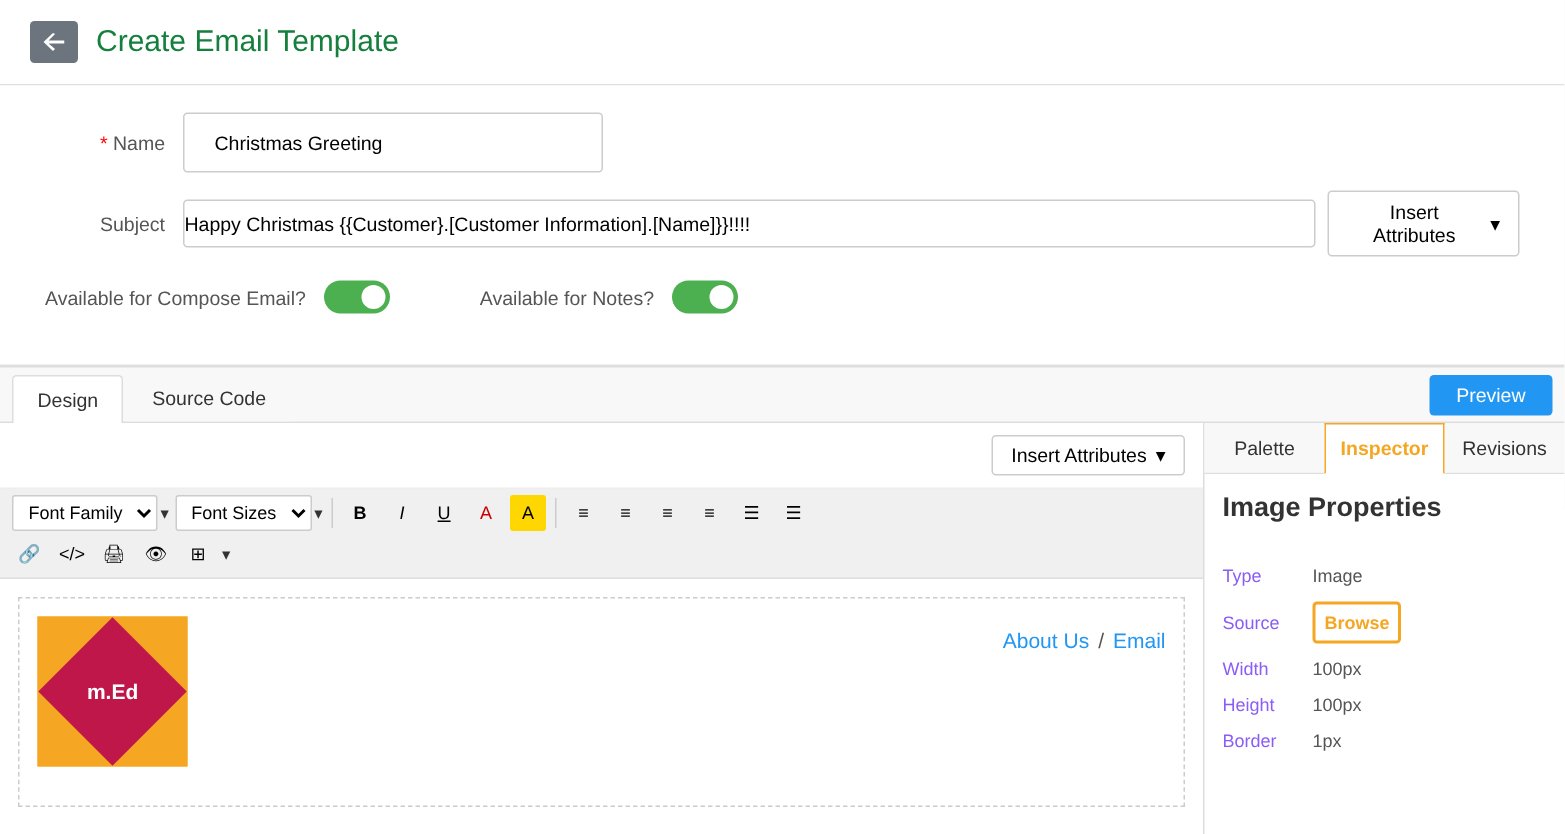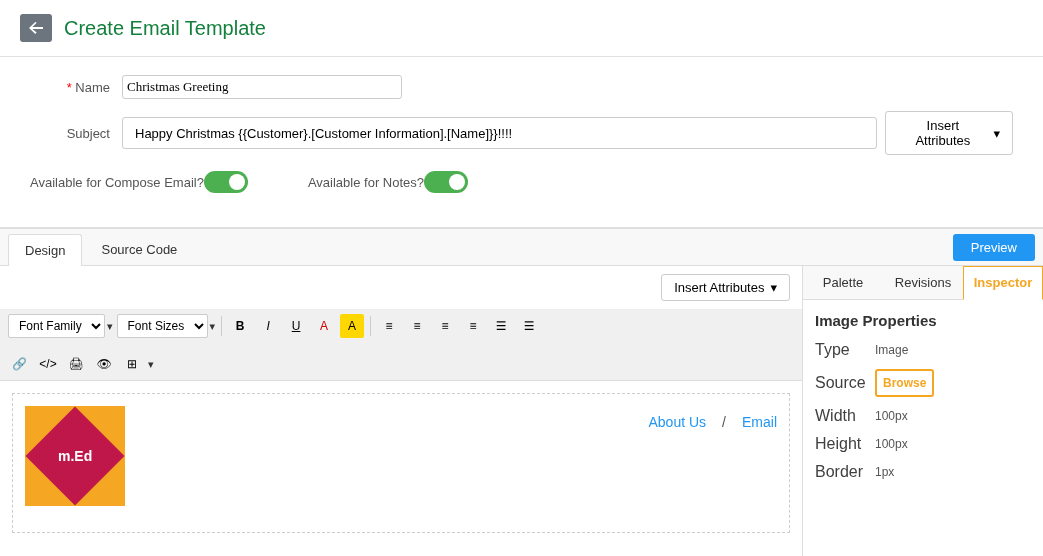--- a/index.html
+++ b/index.html
@@ -17,34 +17,34 @@
       cursor: pointer; display: flex; align-items: center; justify-content: center; margin-right: 12px;
     }
     .back-btn svg { fill: #fff; }
     .page-title { font-size: 20px; font-weight: normal; color: #15803d; }
 
     
     .form-area { padding: 18px 30px; background: #fff; border-bottom: 1px solid #e0e0e0; }
     .form-row { display: flex; align-items: center; margin-bottom: 12px; }
     .form-label { min-width: 80px; text-align: right; margin-right: 12px; color: #555; }
     .form-input {
-      width: 280px; height: 24px; padding: 4px 4px;
-      border: 1px solid #ccc; border-radius: 3px; font-size: 13px; font-family: Liberation Serif, serif;
+      width: 280px; height: 40px; padding: 4px 20px;
+      border: 1px solid #ccc; border-radius: 3px; font-size: 13px;
     }
     .form-input-long {
-      width: 763px; height: 32px; padding: 4px 12px;
+      width: 763px; height: 32px; padding: 4px 0;
       border: 1px solid #ccc; border-radius: 3px; font-size: 13px;
     }
     .insert-attr-btn {
       margin-left: 8px; padding: 6px 12px; background: #fff;
       border: 1px solid #ccc; border-radius: 3px; cursor: pointer; font-size: 13px;
       display: flex; align-items: center; gap: 6px;
     }
     .toggle-row { display: flex; align-items: center; gap: 60px; padding: 4px 0; }
-    .toggle-item { display: flex; align-items: center; }
+    .toggle-item { display: flex; align-items: center; gap: 12px; }
     .toggle-label { color: #555; font-size: 13px; }
     .toggle {
       width: 44px; height: 22px; background: #4caf50; border-radius: 11px;
       position: relative; cursor: pointer;
     }
     .toggle::after {
       content: ''; position: absolute; right: 3px; top: 3px;
       width: 16px; height: 16px; background: #fff; border-radius: 50%;
     }
 
@@ -75,21 +75,21 @@
       display: flex; justify-content: flex-end; padding: 8px 12px;
       border-bottom: 1px solid #eee;
     }
     .insert-attr-btn2 {
       padding: 5px 12px; background: #fff; border: 1px solid #ccc;
       border-radius: 3px; cursor: pointer; font-size: 13px;
       display: flex; align-items: center; gap: 6px;
     }
     .editor-toolbar {
       background: #f0f0f0; border-bottom: 1px solid #ddd;
-      padding: 4px 8px; display: flex; flex-direction: column; gap: 14px;
+      padding: 4px 8px; display: flex; flex-direction: column; gap: 3px;
     }
     .toolbar-row { display: flex; align-items: center; gap: 4px; flex-wrap: wrap; }
     .tb-btn {
       width: 24px; height: 24px; display: flex; align-items: center; justify-content: center;
       border: 1px solid transparent; border-radius: 2px; cursor: pointer; font-size: 12px;
       background: transparent;
     }
     .tb-select {
       height: 24px; padding: 2px 6px; border: 1px solid #ccc;
       border-radius: 2px; font-size: 12px; background: #fff; cursor: pointer;
@@ -108,40 +108,40 @@
       border: 2px solid #f5a623; flex-shrink: 0; position: relative;
       display: flex; align-items: center; justify-content: center;
     }
     .logo-inner {
       width: 70px; height: 70px; background: #c0174a;
       transform: rotate(45deg); display: flex; align-items: center; justify-content: center;
     }
     .logo-text {
       transform: rotate(-45deg); color: #fff; font-size: 14px; font-weight: bold;
     }
-    .email-nav { margin-left: auto; display: flex; align-items: center; padding-top: 8px; gap: 16px; }
+    .email-nav { margin-left: auto; display: flex; align-items: center; padding-top: 8px; gap: 6px; }
     .nav-link { color: #2196f3; cursor: pointer; font-size: 14px; }
     .nav-sep { color: #555; font-size: 14px; }
 
     
     .inspector-panel { width: 240px; flex-shrink: 0; }
     .inspector-tabs { display: flex; border-bottom: 1px solid #ddd; }
     .insp-tab {
       flex: 1; text-align: center; padding: 8px 4px; cursor: pointer;
       font-size: 13px; border: 1px solid transparent; background: #f8f8f8;
     }
     .insp-tab.active {
       background: #fff; border-color: #f5a623; border-bottom-color: #fff;
       color: #f5a623; font-weight: bold;
       margin-bottom: -1px; z-index: 1; position: relative;
     }
     .inspector-content { padding: 12px; }
-    .inspector-title { font-size: 15px; font-weight: bold; margin-bottom: 12px; color: #333; }
+    .inspector-title { font-size: 18px; font-weight: bold; margin-bottom: 28px; color: #333; }
     .prop-row { display: flex; align-items: center; margin-bottom: 10px; }
-    .prop-label { width: 60px; color: #404040; font-size: 16px; }
+    .prop-label { width: 60px; color: #8b5cf6; font-size: 12px; }
     .prop-value { color: #555; font-size: 12px; }
     .browse-btn {
       padding: 5px 6px; background: #fff; border: 2px solid #f5a623;
       border-radius: 3px; cursor: pointer; font-size: 12px; color: #f5a623; font-weight: bold;
     }
     .url-value { color: #555; font-size: 11px; }
   </style>
 </head>
 <body>
 
@@ -252,25 +252,25 @@
           </div>
         </div>
       </div>
     </div>
 
     <div class="inspector-panel">
       <div class="inspector-tabs">
         <div class="insp-tab">
           <span>Palette</span>
         </div>
+        <div class="insp-tab active">
+          <span>Inspector</span>
+        </div>
         <div class="insp-tab">
           <span>Revisions</span>
-        </div>
-        <div class="insp-tab active">
-          <span>Inspector</span>
         </div>
       </div>
       <div class="inspector-content">
         <div class="inspector-title">Image Properties</div>
         <div class="prop-row">
           <span class="prop-label">Type</span>
           <span class="prop-value">Image</span>
         </div>
         <div class="prop-row">
           <span class="prop-label">Source</span>

